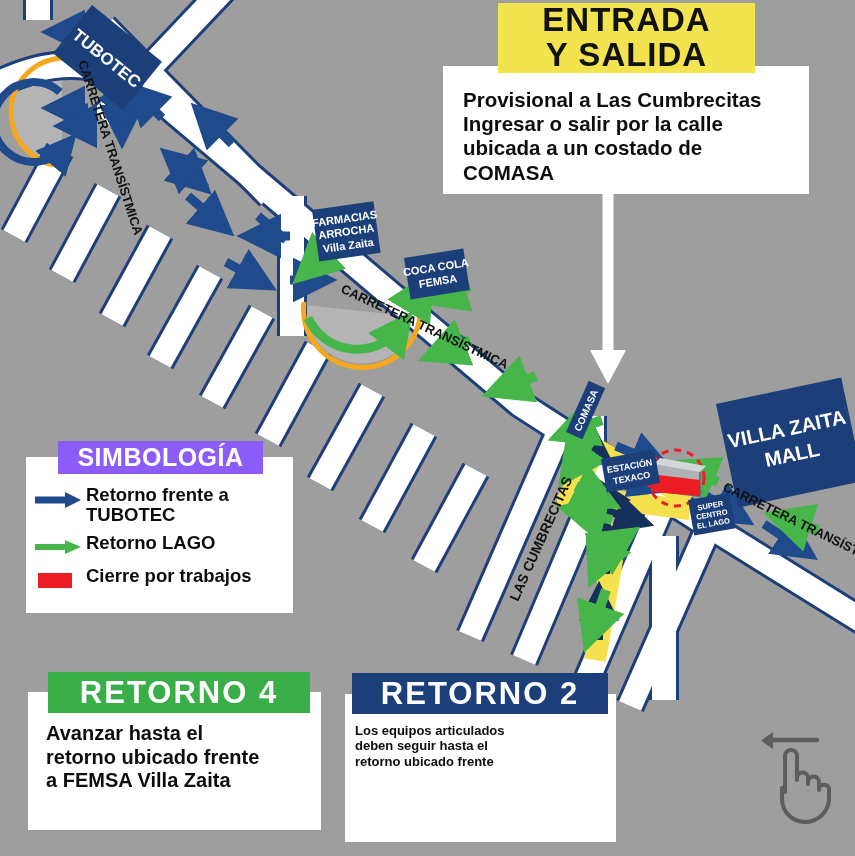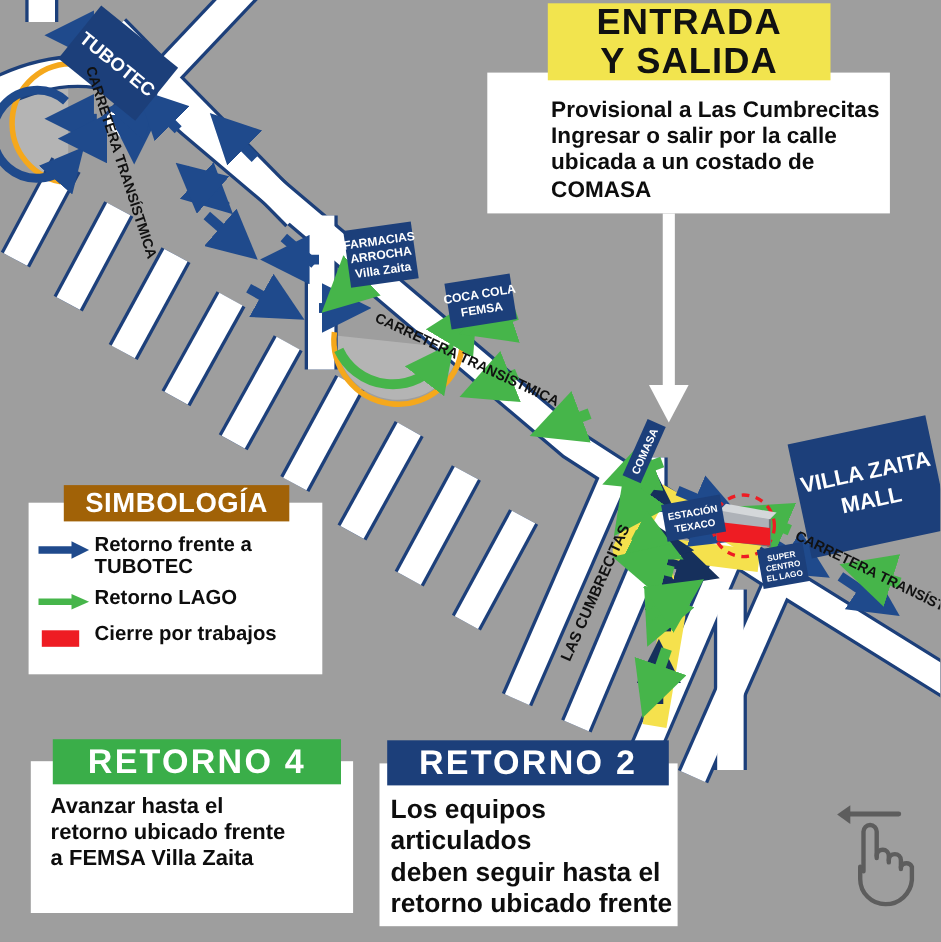--- a/index.html
+++ b/index.html
@@ -45,30 +45,29 @@
     left: 498px; top: 3px; width: 257px; height: 70px;
     background: #f2e44e; color: #111111;
     font-size: 33px; letter-spacing: 1px;
     display: flex; flex-direction: column;
     align-items: center; justify-content: center;
     line-height: 1.05;
   }
   #entrada-body {
     position: absolute; left: 463px; top: 88px; width: 340px;
     font-size: 20.5px;
-    margin-left: 38px;
   }
 
   
   #legend-panel {
     left: 26px; top: 457px; width: 267px; height: 156px;
   }
   #legend-head {
     left: 58px; top: 441px; width: 205px; height: 33px;
-    background: #a16207; color: #ffffff;
+    background: #8b5cf6; color: #ffffff;
     font-size: 25px;
     display: flex; align-items: center; justify-content: center;
   }
   #legend-rows {
     position: absolute; left: 34px; top: 485px; width: 255px;
   }
   .legend-row {
     display: flex; align-items: flex-start;
     margin-bottom: 7px;
   }
@@ -97,21 +96,21 @@
 
   #ret2-panel { left: 345px; top: 694px; width: 271px; height: 148px; }
   #ret2-head {
     left: 352px; top: 673px; width: 256px; height: 41px;
     background: #1c3f7a; color: #ffffff;
     font-size: 31px; letter-spacing: 2px;
     display: flex; align-items: center; justify-content: center;
   }
   #ret2-body {
     position: absolute; left: 355px; top: 723px; width: 258px;
-    font-size: 24px;
+    font-size: 13px;
   }
 
   
   #hand-gesture { position: absolute; left: 755px; top: 722px; width: 78px; height: 102px; }
 
   .rd-label { font-weight: bold; fill: #111111; }
   .sign-text { fill: #ffffff; font-weight: bold; }
 </style>
 </head>
 <body>

